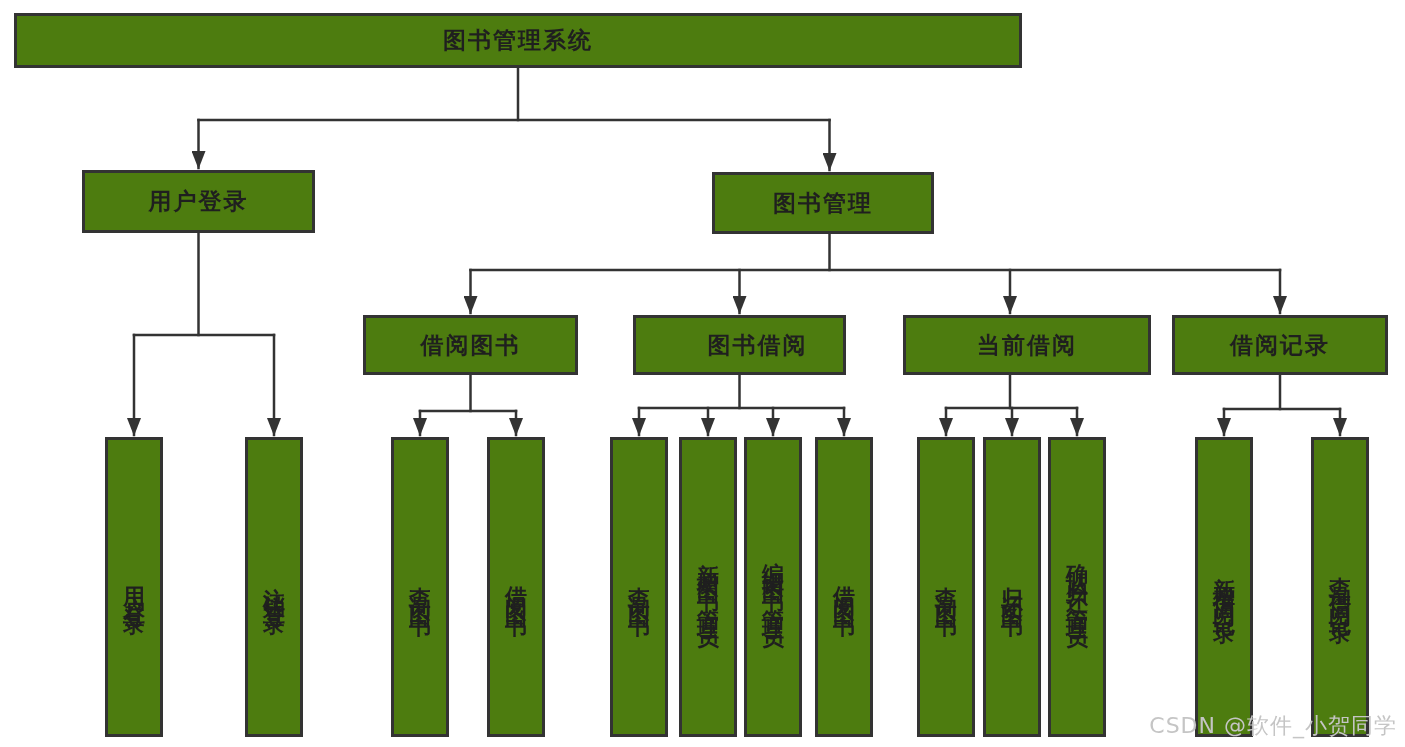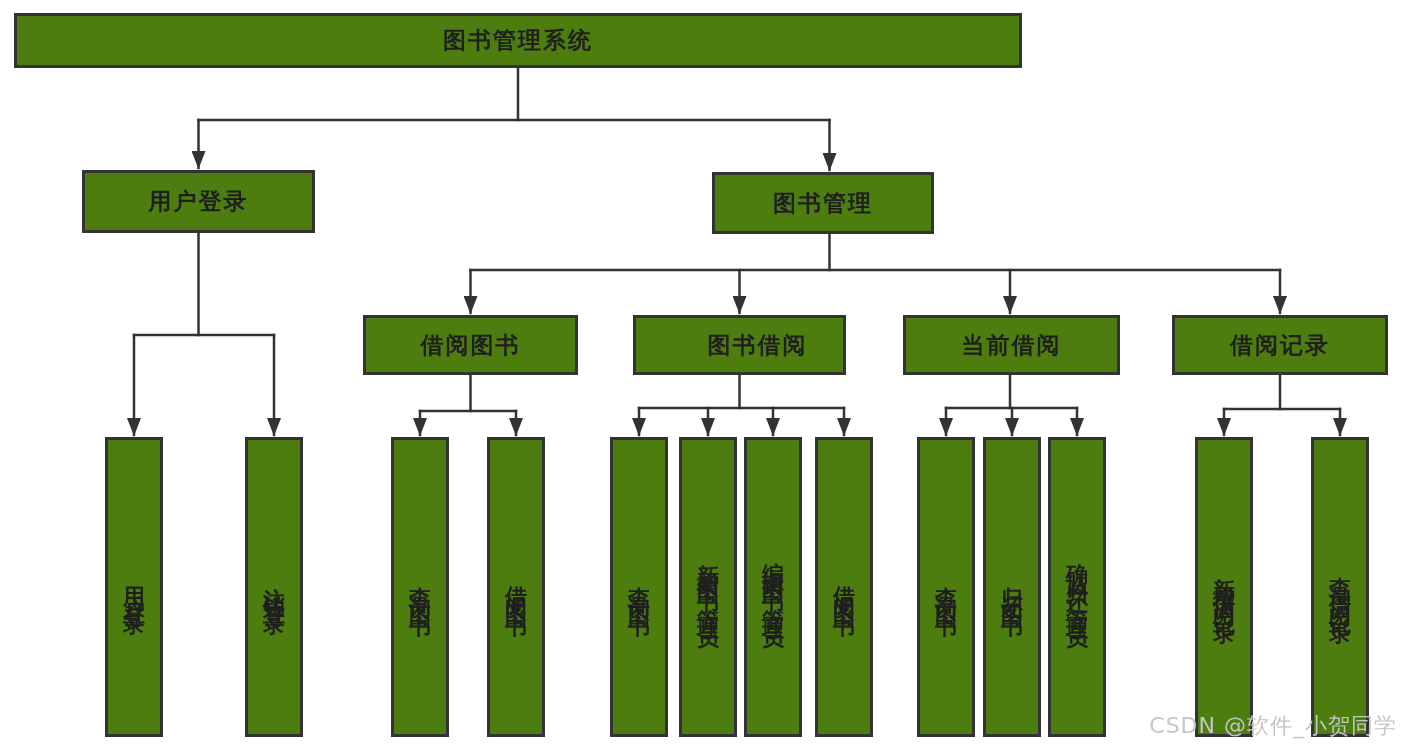--- a/index.html
+++ b/index.html
@@ -115,21 +115,21 @@
       </div>
       <div class="node h" style="left: 712px; top: 172px; width: 222px; height: 62px; border-color: rgb(51, 51, 51);">
         <span class="node-label" style="color: rgb(31, 31, 31);">图书管理</span>
       </div>
       <div class="node h" style="left: 363px; top: 315px; width: 215px; height: 60px; border-color: rgb(51, 51, 51);">
         <span class="node-label" style="color: rgb(31, 31, 31);">借阅图书</span>
       </div>
       <div class="node h" style="left: 633px; top: 315px; width: 213px; height: 60px; border-color: rgb(51, 51, 51); padding-left: 36px;">
         <span class="node-label" style="color: rgb(31, 31, 31);">图书借阅</span>
       </div>
-      <div class="node h" style="left: 903px; top: 315px; width: 217px; height: 60px; border-color: rgb(51, 51, 51);">
+      <div class="node h" style="left: 903px; top: 315px; width: 248px; height: 60px; border-color: rgb(51, 51, 51);">
         <span class="node-label" style="color: rgb(31, 31, 31);">当前借阅</span>
       </div>
       <div class="node h" style="left: 1172px; top: 315px; width: 216px; height: 60px; border-color: rgb(51, 51, 51);">
         <span class="node-label" style="color: rgb(31, 31, 31);">借阅记录</span>
       </div>
       <div class="node v" style="left: 105px; top: 437px; width: 58px; height: 300px; border-color: rgb(51, 51, 51);">
         <span class="node-label" style="color: rgb(31, 31, 31);">用户登录</span>
       </div>
       <div class="node v" style="left: 245px; top: 437px; width: 58px; height: 300px; border-color: rgb(51, 51, 51);">
         <span class="node-label" style="color: rgb(31, 31, 31);">注销登录</span>

